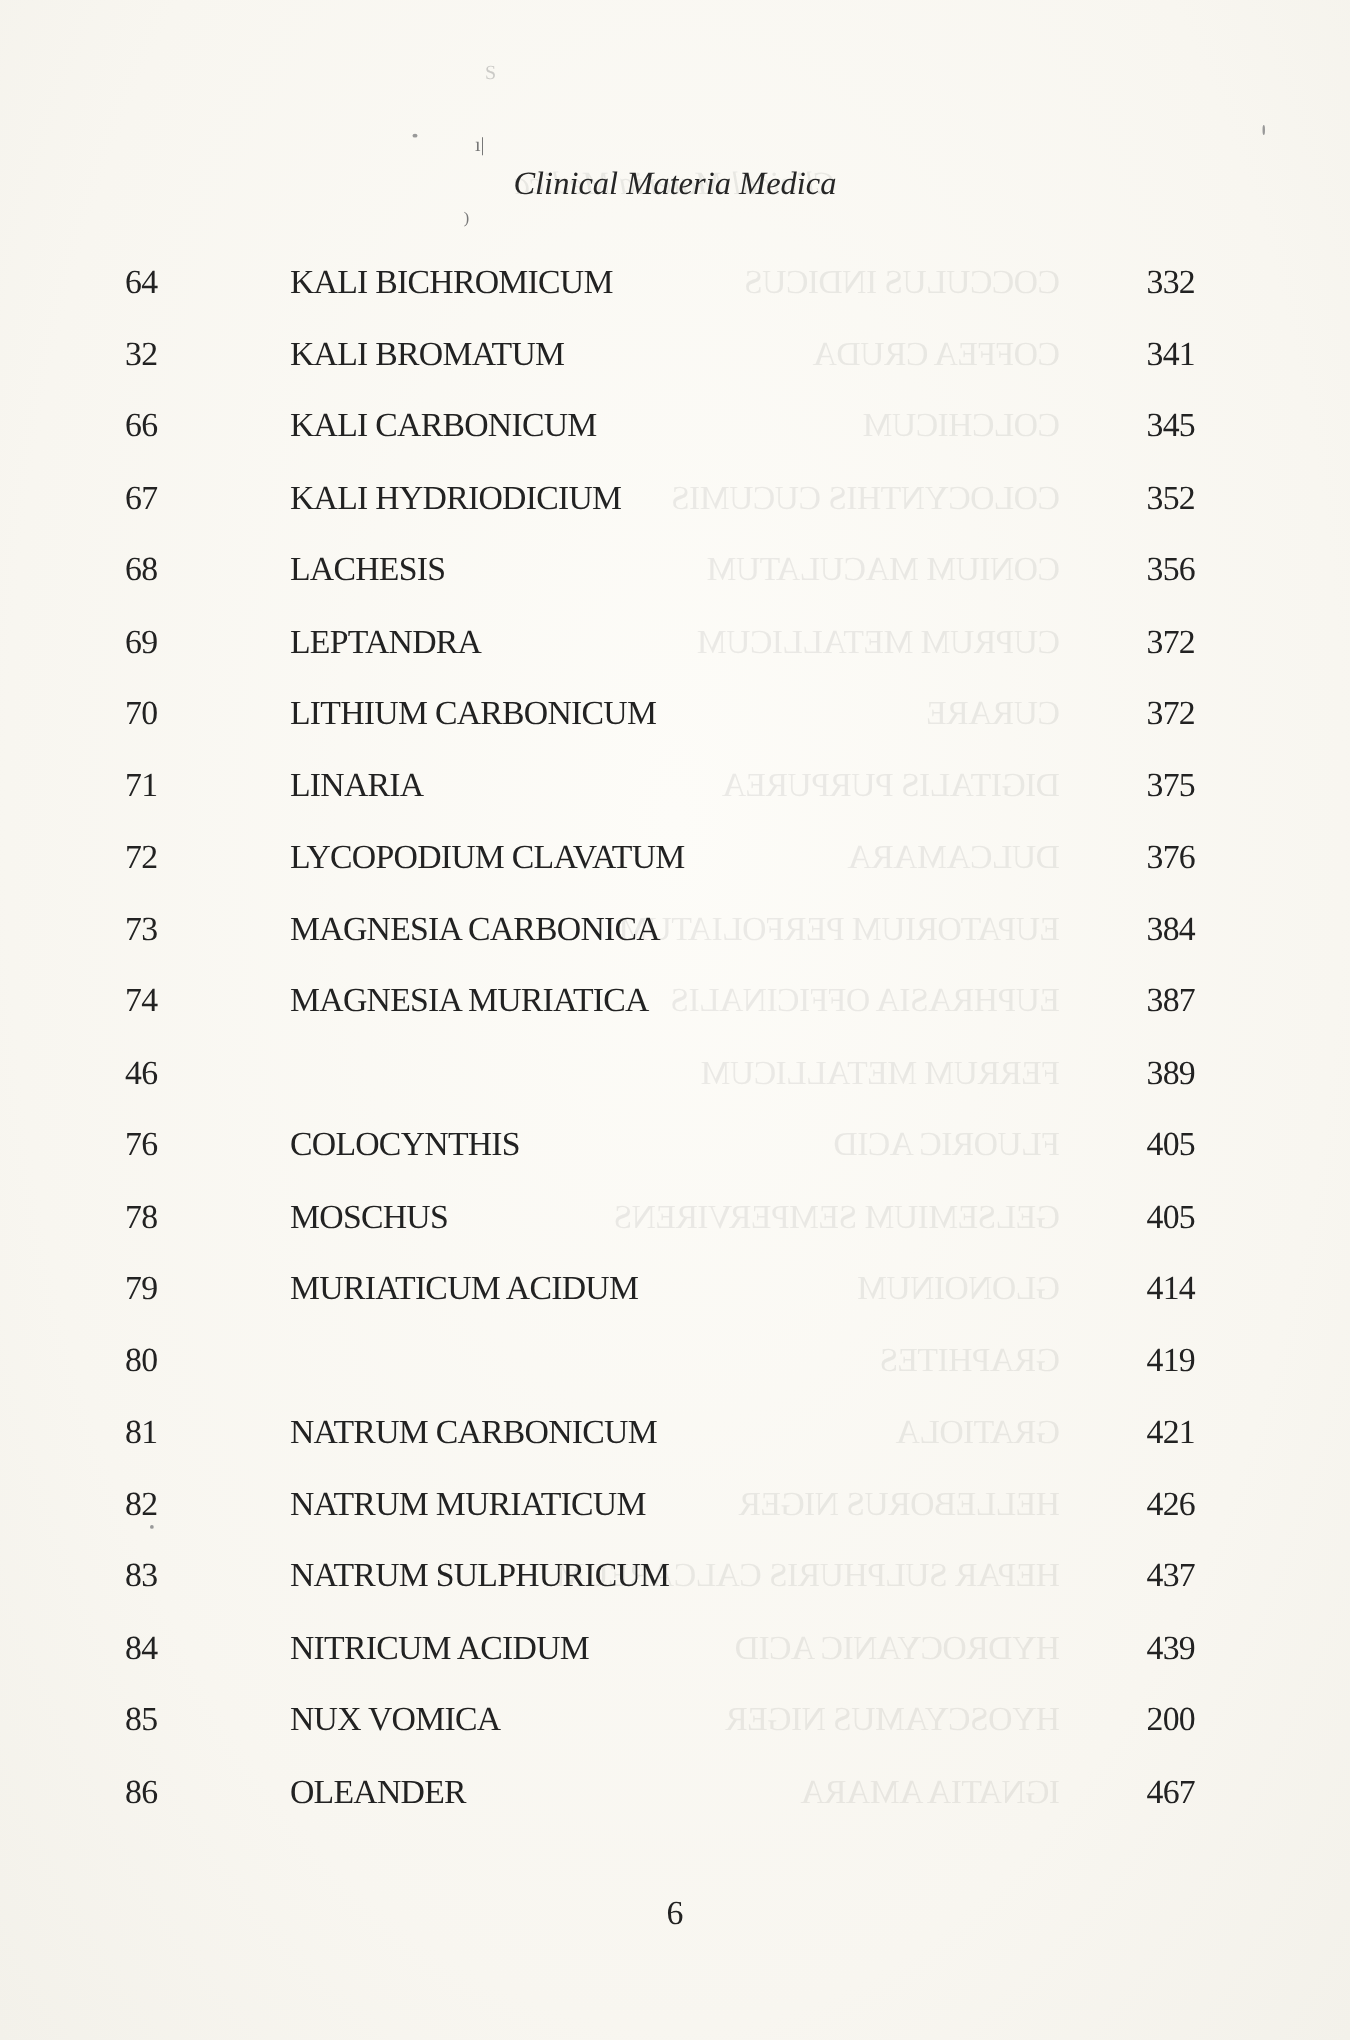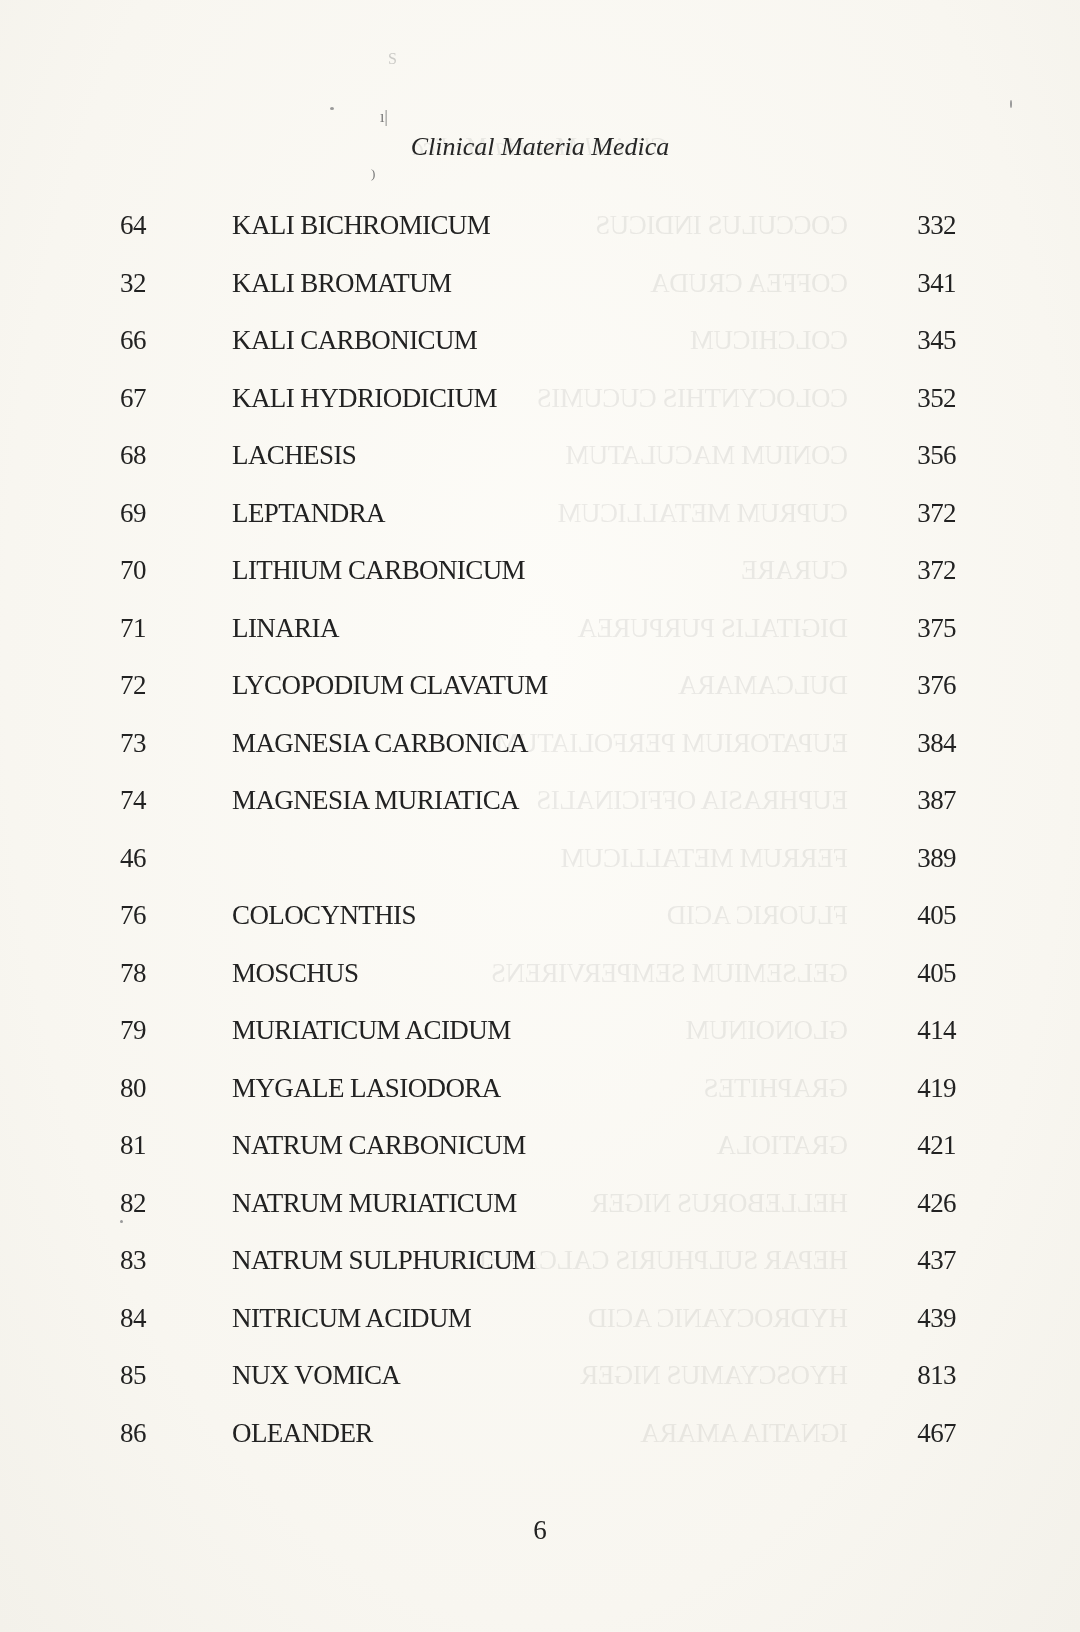--- a/index.html
+++ b/index.html
@@ -36,21 +36,21 @@
       color: #262626;
     }
     .mark {
       position: absolute; color: #777; font-size: 16px;
     }
     .toc { position: absolute; left: 0; top: 0; width: 1080px; }
     .row {
       position: absolute; left: 0; width: 1080px; height: 40px;
       font-size: 27px; letter-spacing: -0.6px; color: #222;
     }
-    .row .num { position: absolute; left: 120px; text-align: center; }
+    .row .num { position: absolute; left: 100px; text-align: center; }
     .row .name { position: absolute; left: 232px; }
     .row .pg { position: absolute; right: 124px; }
     .footer {
       position: absolute; top: 1515px; left: 0; width: 1080px;
       text-align: center; font-size: 27px; color: #222;
     }
     .speck { position: absolute; background: #999; border-radius: 50%; }
   </style>
 </head>
 <body>
@@ -206,21 +206,20 @@
       <span class="name">MOSCHUS</span>
       <span class="pg">405</span>
     </div>
     <div class="row" style="top:1015px">
       <span class="num">79</span>
       <span class="name">MURIATICUM ACIDUM</span>
       <span class="pg">414</span>
     </div>
     <div class="row" style="top:1073px">
       <span class="num">80</span>
-      <span class="name">MYGALE LASIODORA</span>
       <span class="pg">419</span>
     </div>
     <div class="row" style="top:1130px">
       <span class="num">81</span>
       <span class="name">NATRUM CARBONICUM</span>
       <span class="pg">421</span>
     </div>
     <div class="row" style="top:1188px">
       <span class="num">82</span>
       <span class="name">NATRUM MURIATICUM</span>
@@ -232,21 +231,21 @@
       <span class="pg">437</span>
     </div>
     <div class="row" style="top:1303px">
       <span class="num">84</span>
       <span class="name">NITRICUM ACIDUM</span>
       <span class="pg">439</span>
     </div>
     <div class="row" style="top:1360px">
       <span class="num">85</span>
       <span class="name">NUX VOMICA</span>
-      <span class="pg">813</span>
+      <span class="pg">200</span>
     </div>
     <div class="row" style="top:1418px">
       <span class="num">86</span>
       <span class="name">OLEANDER</span>
       <span class="pg">467</span>
     </div>
   </div>
 
   <div class="footer">6</div>
 </div>

